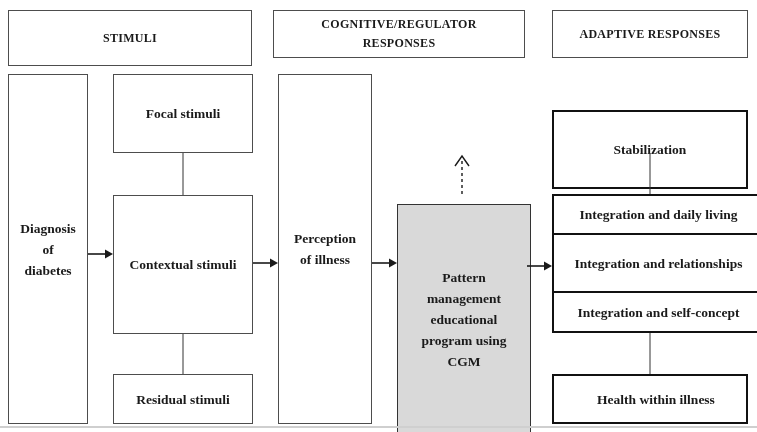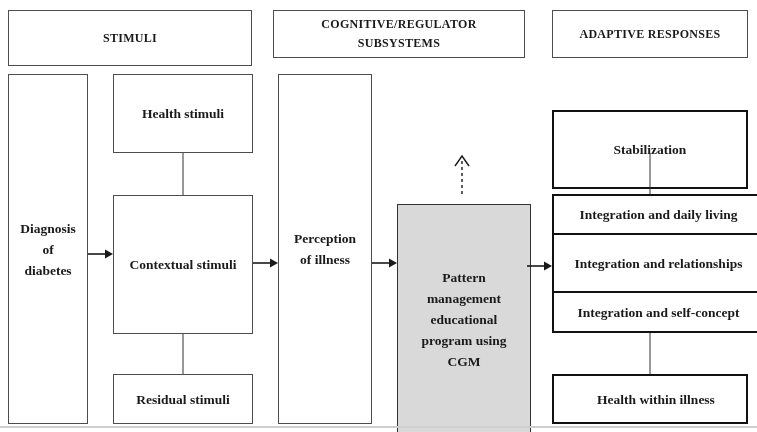--- a/index.html
+++ b/index.html
@@ -64,35 +64,35 @@
 <body>
 
 <div class="figure">
 
   <div class="box header" style="left:8px;top:10px;width:244px;height:56px;">
     <span>STIMULI</span>
   </div>
 
   <div class="box header" style="left:273px;top:10px;width:252px;height:48px;">
     <span>COGNITIVE/REGULATOR</span>
-    <span>SUBSYSTEMS</span>
+    <span>RESPONSES</span>
   </div>
 
   <div class="box header" style="left:552px;top:10px;width:196px;height:48px;">
     <span>ADAPTIVE RESPONSES</span>
   </div>
 
   <div class="box" style="left:8px;top:74px;width:80px;height:350px;">
     <span>Diagnosis</span>
     <span>of</span>
     <span>diabetes</span>
   </div>
 
   <div class="box" style="left:113px;top:74px;width:140px;height:79px;">
-    <span>Health stimuli</span>
+    <span>Focal stimuli</span>
   </div>
 
   <div class="box" style="left:113px;top:195px;width:140px;height:139px;">
     <span>Contextual stimuli</span>
   </div>
 
   <div class="box" style="left:113px;top:374px;width:140px;height:50px;">
     <span>Residual stimuli</span>
   </div>
 

